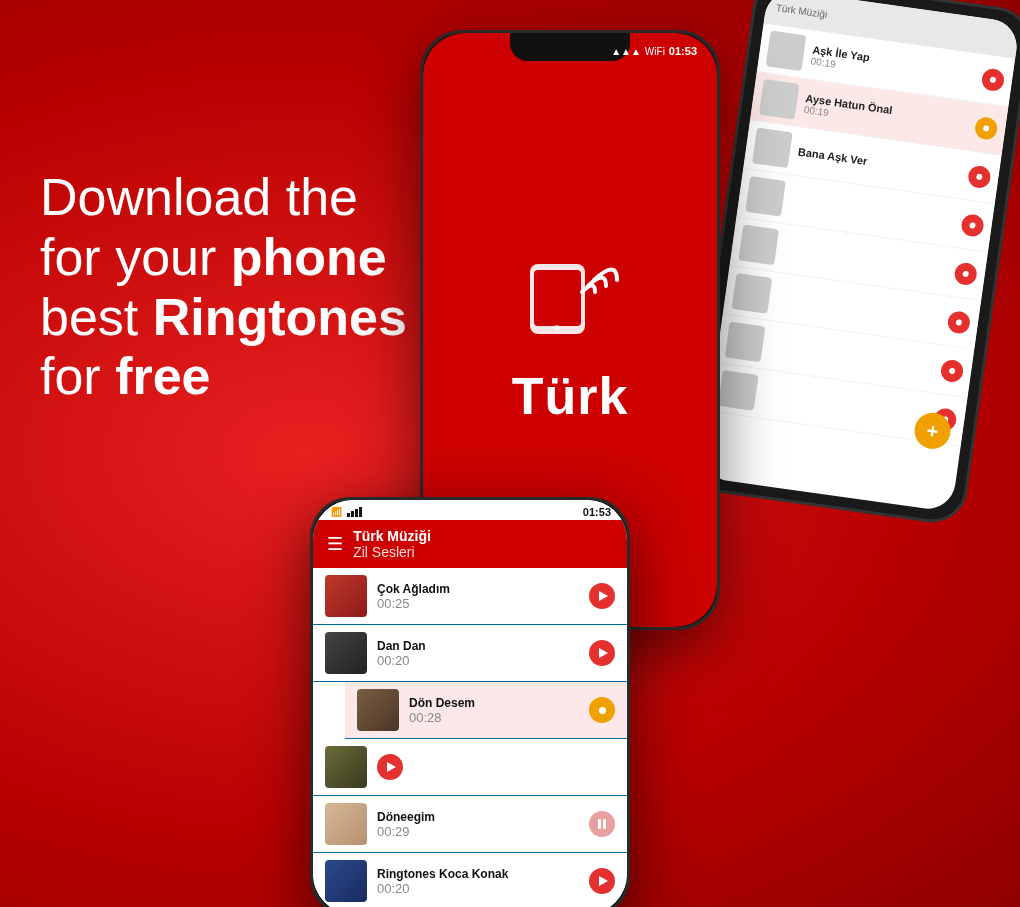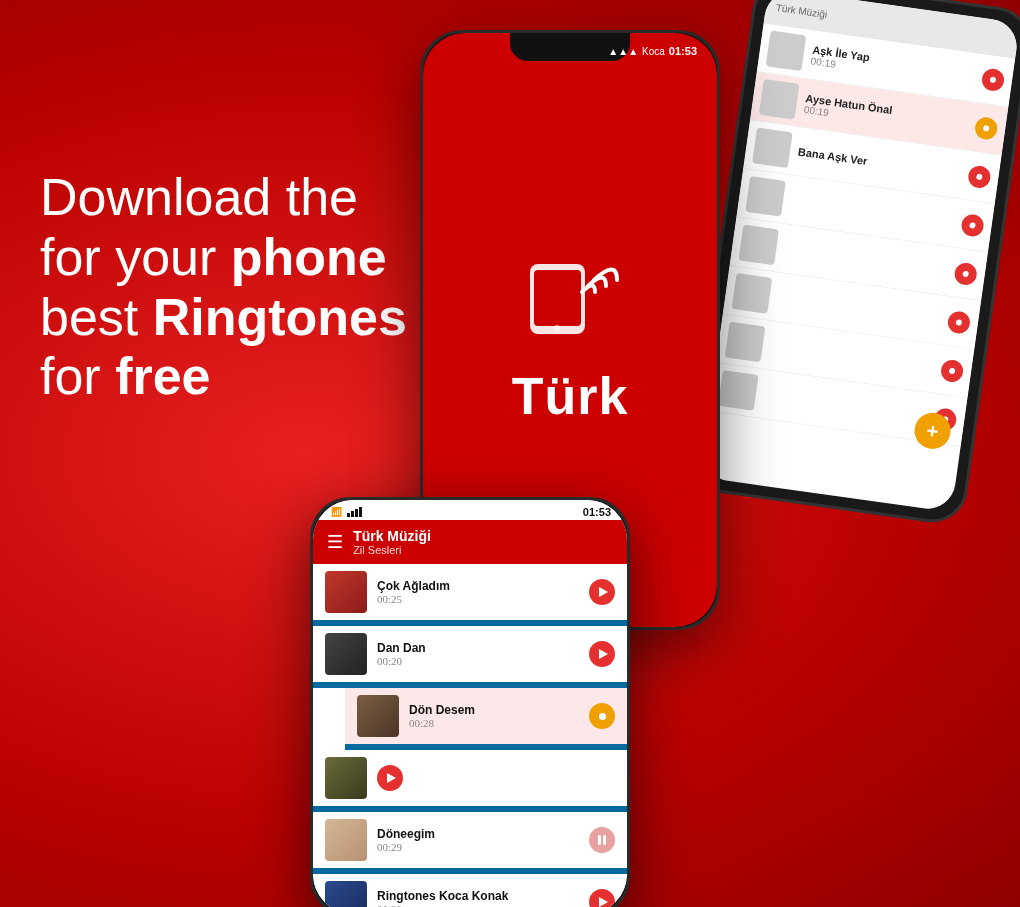--- a/index.html
+++ b/index.html
@@ -294,31 +294,31 @@
     .front-header-text {
       flex: 1;
     }
     .front-header-title {
       color: white;
       font-size: 14px;
       font-weight: bold;
     }
     .front-header-sub {
       color: rgba(255,255,255,0.85);
-      font-size: 11px;
+      font-size: 14px;
     }
     .front-song-list {
       flex: 1;
       overflow: hidden;
     }
     .front-song-item {
       display: flex;
       align-items: center;
       padding: 7px 12px;
-      border-bottom: 6px solid #0369a1;
+      border-bottom: 1px solid #0369a1;
       background: white;
     }
     .front-song-item.active {
       background: #fce8e8;
       margin-left: 32px;
     }
     .front-song-thumb {
       width: 42px;
       height: 42px;
       border-radius: 4px;
@@ -330,23 +330,22 @@
     }
     .front-song-info {
       flex: 1;
     }
     .front-song-title {
       font-size: 12px;
       font-weight: 600;
       color: #111;
     }
     .front-song-duration {
-      font-size: 11px;
+      font-size: 13px;
       color: #888;
-      font-family: Liberation Serif, serif;
     }
     .front-play-btn {
       width: 26px;
       height: 26px;
       border-radius: 50%;
       background: #e53030;
       display: flex;
       align-items: center;
       justify-content: center;
       flex-shrink: 0;
@@ -488,21 +487,21 @@
     </div>
   </div>
 </div>
 
 <div class="phone-main">
   <div class="phone-shell">
     <div class="phone-screen">
       <div class="notch"></div>
       <div class="status-bar">
         <span class="status-icon">▲▲▲</span>
-        <span class="status-icon">Koca</span>
+        <span class="status-icon">WiFi</span>
         <span class="status-time">01:53</span>
       </div>
       <div class="turk-logo">
         <div class="phone-icon-wrap">
           
           <svg class="phone-icon-svg" viewBox="0 0 120 120" fill="none" xmlns="http://www.w3.org/2000/svg">
 
             <rect x="20" y="30" width="55" height="70" rx="8" fill="white" opacity="0.9"></rect>
             <rect x="24" y="36" width="47" height="56" rx="4" fill="#cc0000"></rect>
             <circle cx="47" cy="94" r="3" fill="white" opacity="0.6"></circle>

